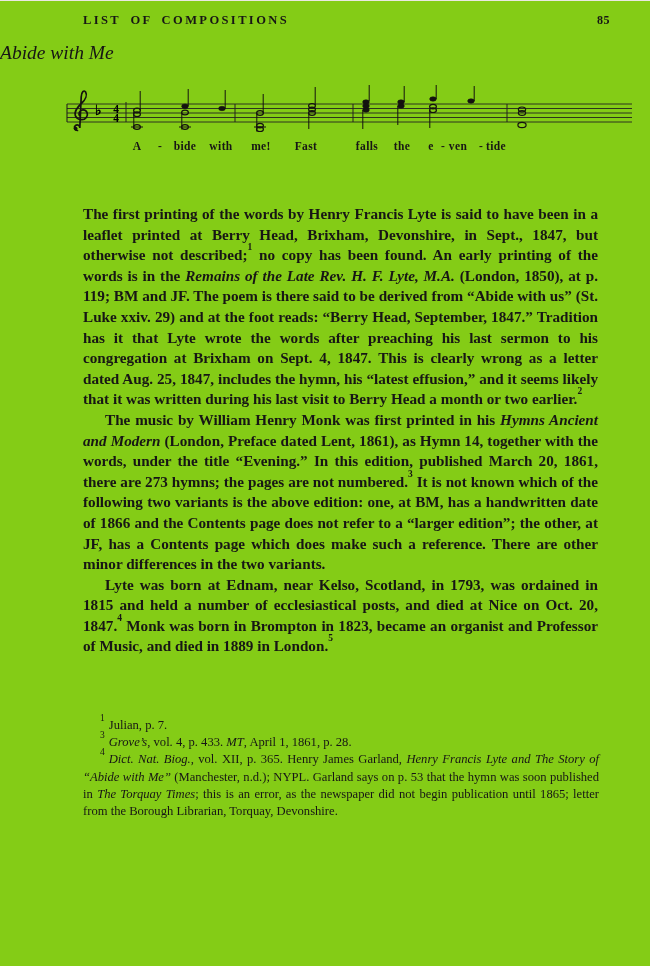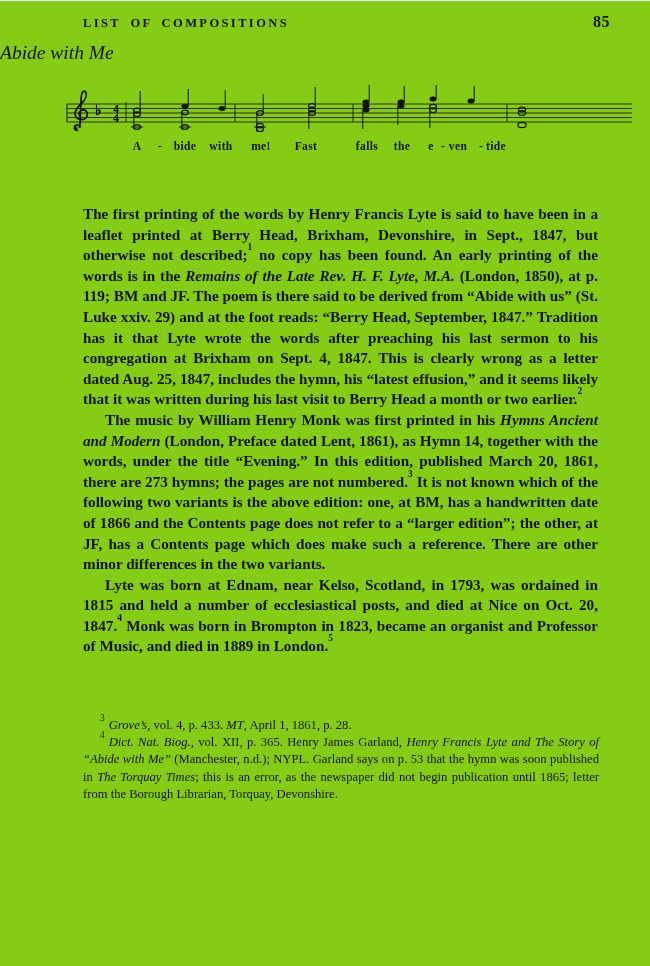--- a/index.html
+++ b/index.html
@@ -6,21 +6,21 @@
   .page{
     width:650px;height:966px;background:#84cc16;color:#171615;
     font-family:"Liberation Serif",serif;position:relative;box-sizing:border-box;
     margin:1px auto;overflow:hidden;
   }
   .pagehead{
     position:absolute;top:12px;left:83px;right:40px;
     display:flex;justify-content:space-between;align-items:baseline;
   }
   .running{font-size:12.5px;font-weight:700;letter-spacing:2.4px;word-spacing:4px;}
-  .pagenum{font-size:16px;font-weight:700;letter-spacing:.5px;}
+  .pagenum{font-size:12px;font-weight:700;letter-spacing:.5px;}
   .title{
     position:absolute;top:41px;left:0;width:100%;text-align:left;
     font-style:italic;font-size:19.5px;font-weight:400;margin:0;
   }
   .music{position:absolute;top:84px;left:65px;width:570px;height:78px;}
   .music svg{position:absolute;top:0;left:0;}
   .lyrics{position:absolute;top:55px;left:0;width:100%;height:16px;}
   .lyrics span{
     position:absolute;transform:translateX(-50%);white-space:nowrap;
     font-size:11.5px;font-weight:700;letter-spacing:.4px;
@@ -174,17 +174,18 @@
     </div>
   </div>
 
   <div class="bodytext">
     <p><span>The first printing of the words by Henry Francis Lyte is said to have been in a leaflet printed at Berry Head, Brixham, Devonshire, in Sept., 1847, but otherwise not described;</span><sup>1</sup><span> no copy has been found. An early printing of the words is in the </span><span class="it">Remains of the Late Rev. H. F. Lyte, M.A.</span><span> (London, 1850), at p. 119; BM and JF. The poem is there said to be derived from “Abide with us” (St. Luke xxiv. 29) and at the foot reads: “Berry Head, September, 1847.” Tradition has it that Lyte wrote the words after preaching his last sermon to his congregation at Brixham on Sept. 4, 1847. This is clearly wrong as a letter dated Aug. 25, 1847, includes the hymn, his “latest effusion,” and it seems likely that it was written during his last visit to Berry Head a month or two earlier.</span><sup>2</sup></p>
     <p class="indent"><span>The music by William Henry Monk was first printed in his </span><span class="it">Hymns Ancient and Modern</span><span> (London, Preface dated Lent, 1861), as Hymn 14, together with the words, under the title “Evening.” In this edition, published March 20, 1861, there are 273 hymns; the pages are not numbered.</span><sup>3</sup><span> It is not known which of the following two variants is the above edition: one, at BM, has a handwritten date of 1866 and the Contents page does not refer to a “larger edition”; the other, at JF, has a Contents page which does make such a reference. There are other minor differences in the two variants.</span></p>
     <p class="indent"><span>Lyte was born at Ednam, near Kelso, Scotland, in 1793, was ordained in 1815 and held a number of ecclesiastical posts, and died at Nice on Oct. 20, 1847.</span><sup>4</sup><span> Monk was born in Brompton in 1823, became an organist and Professor of Music, and died in 1889 in London.</span><sup>5</sup></p>
   </div>
 
   <div class="footnotes">
+    <div class="fn"><sup>1</sup><span><span>Julian, p. 7.</span></span></div>
     <div class="fn"><sup>3</sup><span><span class="it">Grove’s</span><span>, vol. 4, p. 433. </span><span class="it">MT</span><span>, April 1, 1861, p. 28.</span></span></div>
     <div class="fn"><sup>4</sup><span><span class="it">Dict. Nat. Biog.</span><span>, vol. XII, p. 365. Henry James Garland, </span><span class="it">Henry Francis Lyte and The Story of “Abide with Me”</span><span> (Manchester, n.d.); NYPL. Garland says on p. 53 that the hymn was soon published in </span><span class="it">The Torquay Times</span><span>; this is an error, as the newspaper did not begin publication until 1865; letter from the Borough Librarian, Torquay, Devonshire.</span></span></div>
   </div>
 
 </div>
 
 </body></html>

